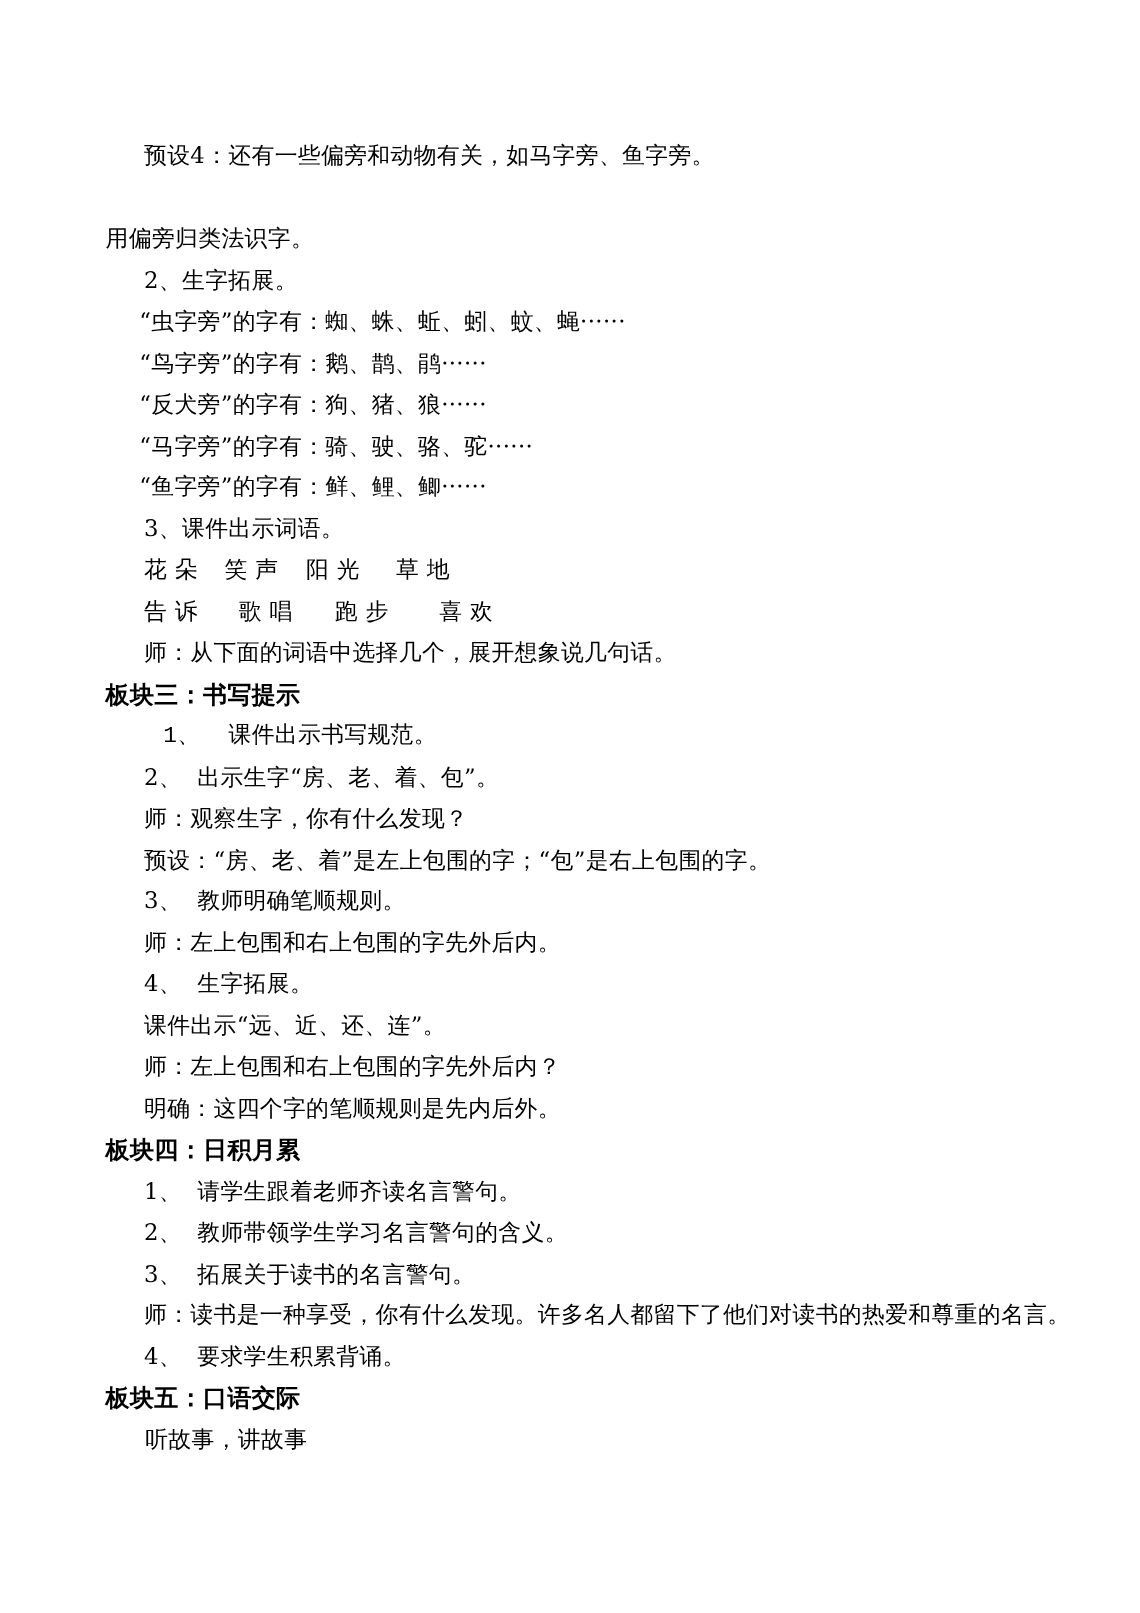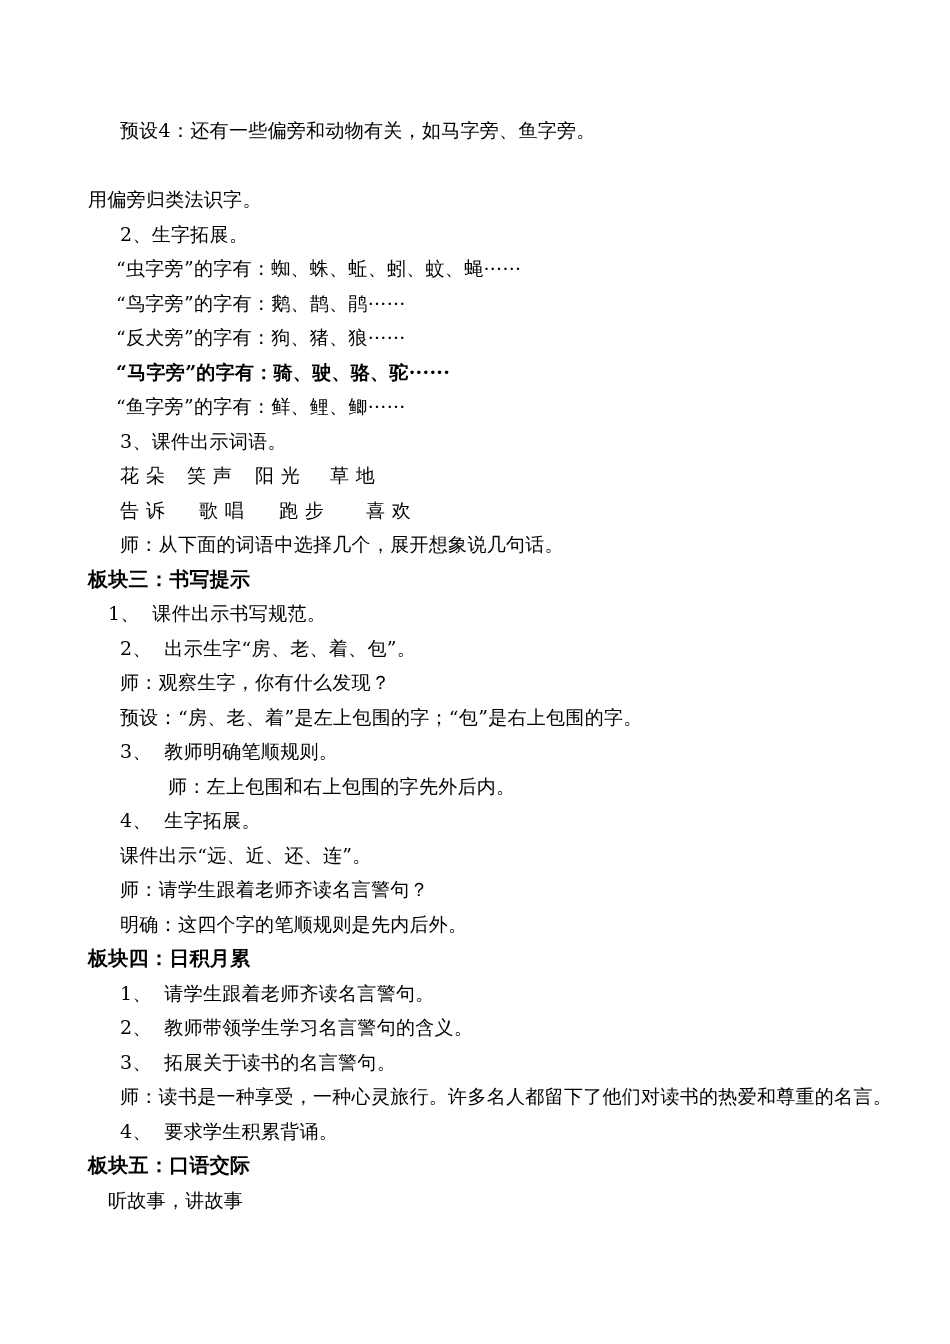--- a/index.html
+++ b/index.html
@@ -24,54 +24,54 @@
 <body>
 
 <div class="page">
 
   <div class="line" style="left:120px;top:120px;">预设4：还有一些偏旁和动物有关，如马字旁、鱼字旁。</div>
   <div class="line" style="left:88px;top:189px;">用偏旁归类法识字。</div>
   <div class="line" style="left:120px;top:224px;text-align:center;">2、生字拓展。</div>
   <div class="line" style="left:116px;top:258px;">“虫字旁”的字有：蜘、蛛、蚯、蚓、蚊、蝇······</div>
   <div class="line" style="left:116px;top:293px;">“鸟字旁”的字有：鹅、鹊、鹃······</div>
   <div class="line" style="left:116px;top:327px;">“反犬旁”的字有：狗、猪、狼······</div>
-  <div class="line" style="left:116px;top:362px;font-weight:bold;">“马字旁”的字有：骑、驶、骆、驼······</div>
+  <div class="line" style="left:116px;top:362px;">“马字旁”的字有：骑、驶、骆、驼······</div>
   <div class="line" style="left:116px;top:396px;">“鱼字旁”的字有：鲜、鲤、鲫······</div>
   <div class="line" style="left:120px;top:431px;">3、课件出示词语。</div>
 
   <div class="line words" style="left:120px;top:465px;">
     <span style="width:67px">花 朵</span>
     <span style="width:68px">笑 声</span>
     <span style="width:75px">阳 光</span>
     <span>草 地</span>
   </div>
   <div class="line words" style="left:120px;top:500px;gap:12px;">
     <span style="width:67px">告 诉</span>
     <span style="width:68px">歌 唱</span>
     <span style="width:75px">跑 步</span>
     <span>喜 欢</span>
   </div>
 
   <div class="line" style="left:120px;top:534px;">师：从下面的词语中选择几个，展开想象说几句话。</div>
 
   <div class="line heading" style="left:88px;top:569px;">板块三：书写提示</div>
-  <div class="line" style="left:108px;top:603px;">1、  课件出示书写规范。</div>
+  <div class="line" style="left:136px;top:603px;font-family:Liberation Mono, monospace;">1、  课件出示书写规范。</div>
   <div class="line" style="left:120px;top:638px;">2、  出示生字“房、老、着、包”。</div>
   <div class="line" style="left:120px;top:672px;">师：观察生字，你有什么发现？</div>
   <div class="line" style="left:120px;top:707px;">预设：“房、老、着”是左上包围的字；“包”是右上包围的字。</div>
   <div class="line" style="left:120px;top:741px;">3、  教师明确笔顺规则。</div>
-  <div class="line" style="left:120px;top:776px;margin-left:48px;">师：左上包围和右上包围的字先外后内。</div>
+  <div class="line" style="left:120px;top:776px;">师：左上包围和右上包围的字先外后内。</div>
   <div class="line" style="left:120px;top:810px;">4、  生字拓展。</div>
   <div class="line" style="left:120px;top:845px;">课件出示“远、近、还、连”。</div>
-  <div class="line" style="left:120px;top:879px;">师：请学生跟着老师齐读名言警句？</div>
+  <div class="line" style="left:120px;top:879px;">师：左上包围和右上包围的字先外后内？</div>
   <div class="line" style="left:120px;top:914px;">明确：这四个字的笔顺规则是先内后外。</div>
 
   <div class="line heading" style="left:88px;top:948px;">板块四：日积月累</div>
   <div class="line" style="left:120px;top:983px;">1、  请学生跟着老师齐读名言警句。</div>
   <div class="line" style="left:120px;top:1017px;">2、  教师带领学生学习名言警句的含义。</div>
   <div class="line" style="left:120px;top:1052px;">3、  拓展关于读书的名言警句。</div>
-  <div class="line" style="left:120px;top:1086px;">师：读书是一种享受，一种心灵旅行。许多名人都留下了他们对读书的热爱和尊重的名言。</div>
+  <div class="line" style="left:120px;top:1086px;">师：读书是一种享受，你有什么发现。许多名人都留下了他们对读书的热爱和尊重的名言。</div>
   <div class="line" style="left:120px;top:1121px;">4、  要求学生积累背诵。</div>
 
   <div class="line heading" style="left:88px;top:1155px;">板块五：口语交际</div>
-  <div class="line" style="left:108px;top:1190px;">听故事，讲故事</div>
+  <div class="line" style="left:121px;top:1190px;">听故事，讲故事</div>
 
 </div>
 
 </body></html>

